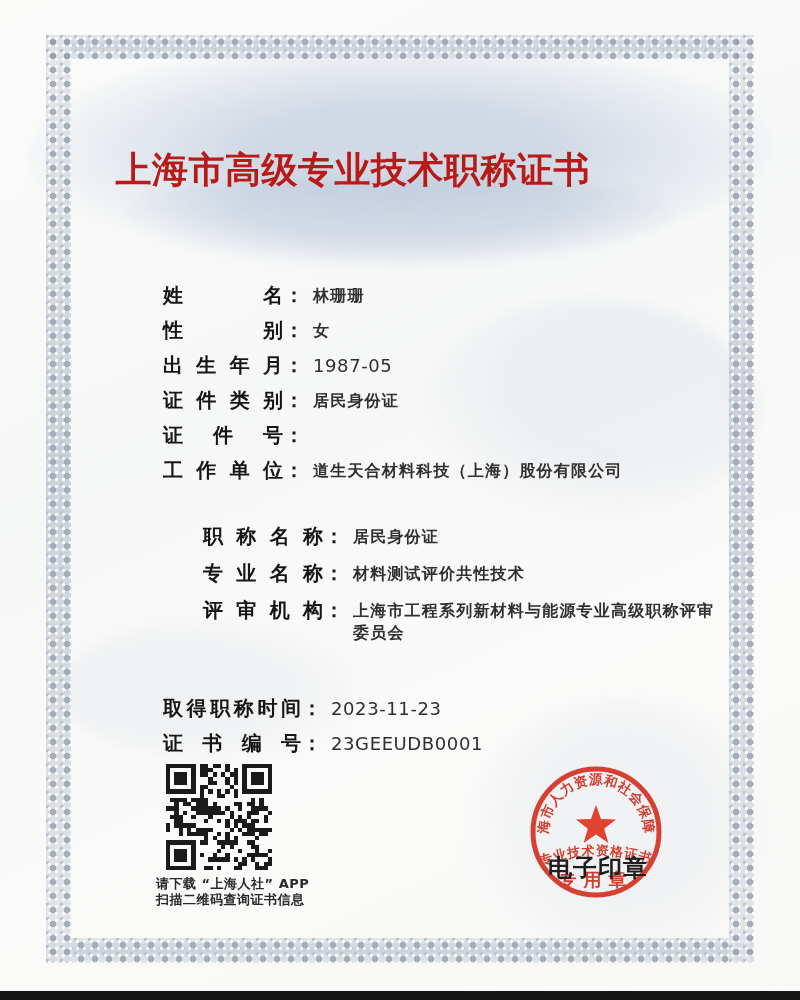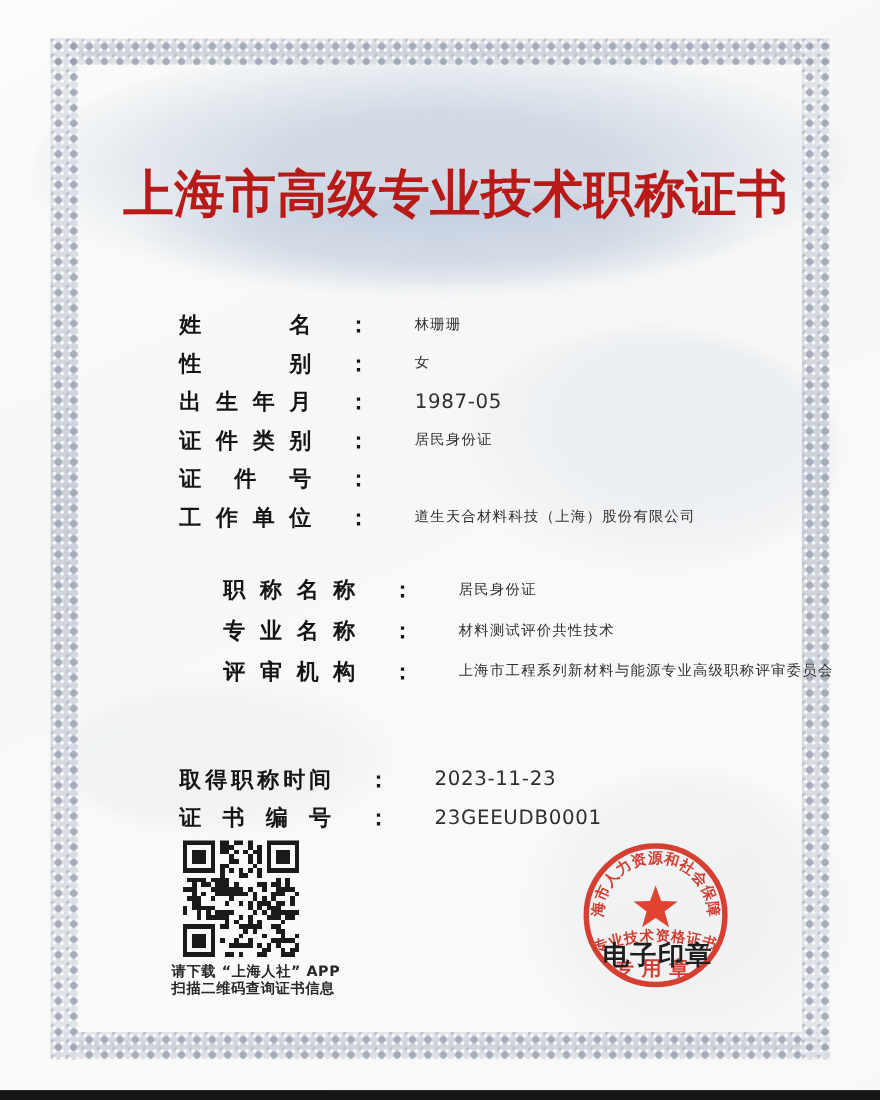--- a/index.html
+++ b/index.html
@@ -33,37 +33,37 @@
       radial-gradient(circle at 0% 0%,#b3bac7 0 3px,transparent 3.6px),
       linear-gradient(180deg,#e0e4ea 0%,#c3cad5 45%,#dfe3e9 100%);
     background-size:7px 7px,14px 14px,14px 14px,100% 100%;
     opacity:.85;}
   .strip.top{left:46px;top:35px;width:708px;height:24px;}
   .strip.bottom{left:46px;top:938px;width:708px;height:25px;}
   .strip.left{left:46px;top:35px;width:25px;height:928px;}
   .strip.right{left:729px;top:35px;width:25px;height:928px;}
 
   
-  .title{position:absolute;left:112px;top:146px;width:478px;text-align:left;
-    font-size:46px;font-weight:700;letter-spacing:.5px;color:#b81a18;white-space:nowrap;}
+  .title{position:absolute;left:112px;top:146px;width:478px;text-align:right;
+    font-size:36px;font-weight:700;letter-spacing:.5px;color:#b81a18;white-space:nowrap;}
 
   
   .fields{position:absolute;left:163px;}
   .g1{top:283px;}
   .g2{top:524px;}
   .g3{top:664px;margin-top:32px;}
-  .row{display:flex;align-items:flex-start;height:35px;gap:32px;}
+  .row{display:flex;align-items:flex-start;height:35px;}
   .g2 .row{height:37px;margin-left:40px;}
   .g2 .row.tall{height:auto;min-height:48px;}
   .lbl{width:120px;text-align:justify;text-align-last:justify;font-weight:700;
        font-size:20px;color:#151515;line-height:24px;}
   .lbl.wide{width:138px;letter-spacing:0;}
   .colon{font-weight:700;font-size:20px;color:#151515;line-height:24px;margin-left:1px;}
   .val{margin-left:9px;padding-top:2px;color:#2f2f2f;}
-  .val.zh{font-family:"DejaVu Serif","Liberation Serif",serif;font-size:13px;letter-spacing:1.2px;line-height:22px;}
+  .val.zh{font-family:"DejaVu Serif","Liberation Serif",serif;font-size:16px;letter-spacing:1.2px;line-height:22px;font-weight:bold;}
   .val.num{font-family:"DejaVu Sans","Liberation Sans",sans-serif;font-size:18px;font-weight:500;letter-spacing:.6px;}
   .val.wrap{width:364px;}
 
   
   .qr{position:absolute;left:166px;top:764px;width:106px;height:106px;}
   .qr svg{width:106px;height:106px;shape-rendering:crispEdges;}
   .qr-caption{position:absolute;left:156px;top:876px;font-size:13px;font-weight:700;
     color:#282828;line-height:16px;letter-spacing:.5px;}
 
   

